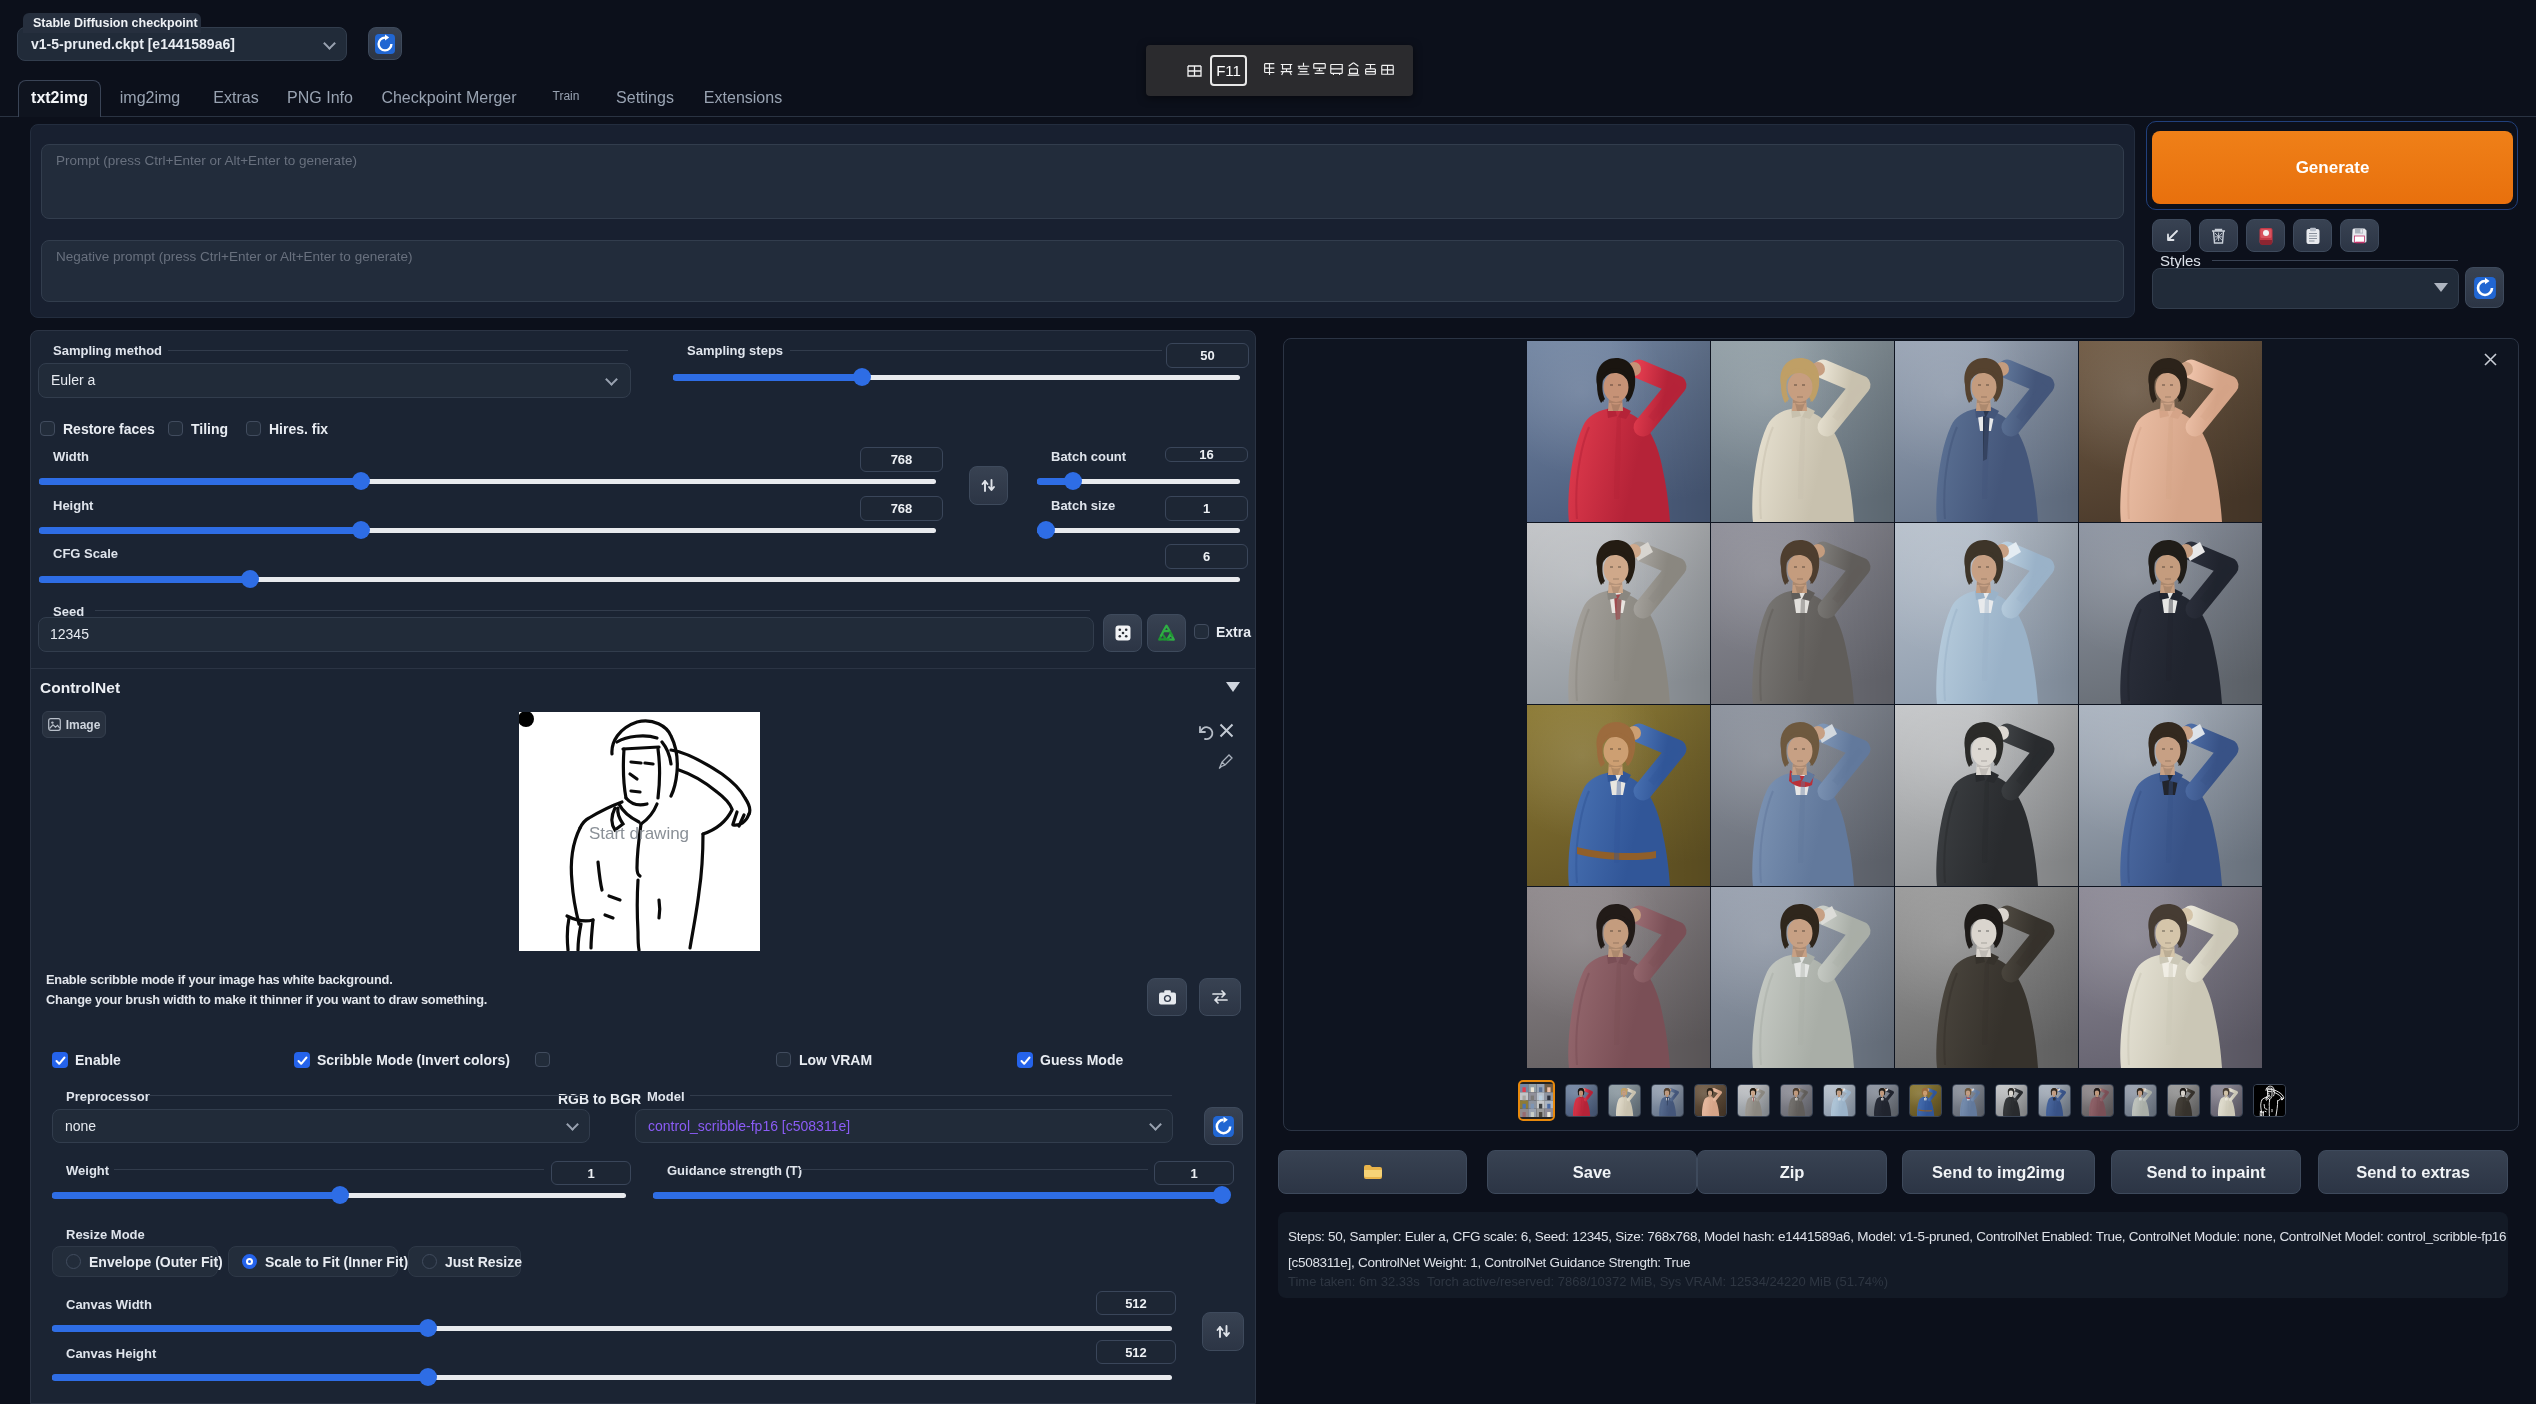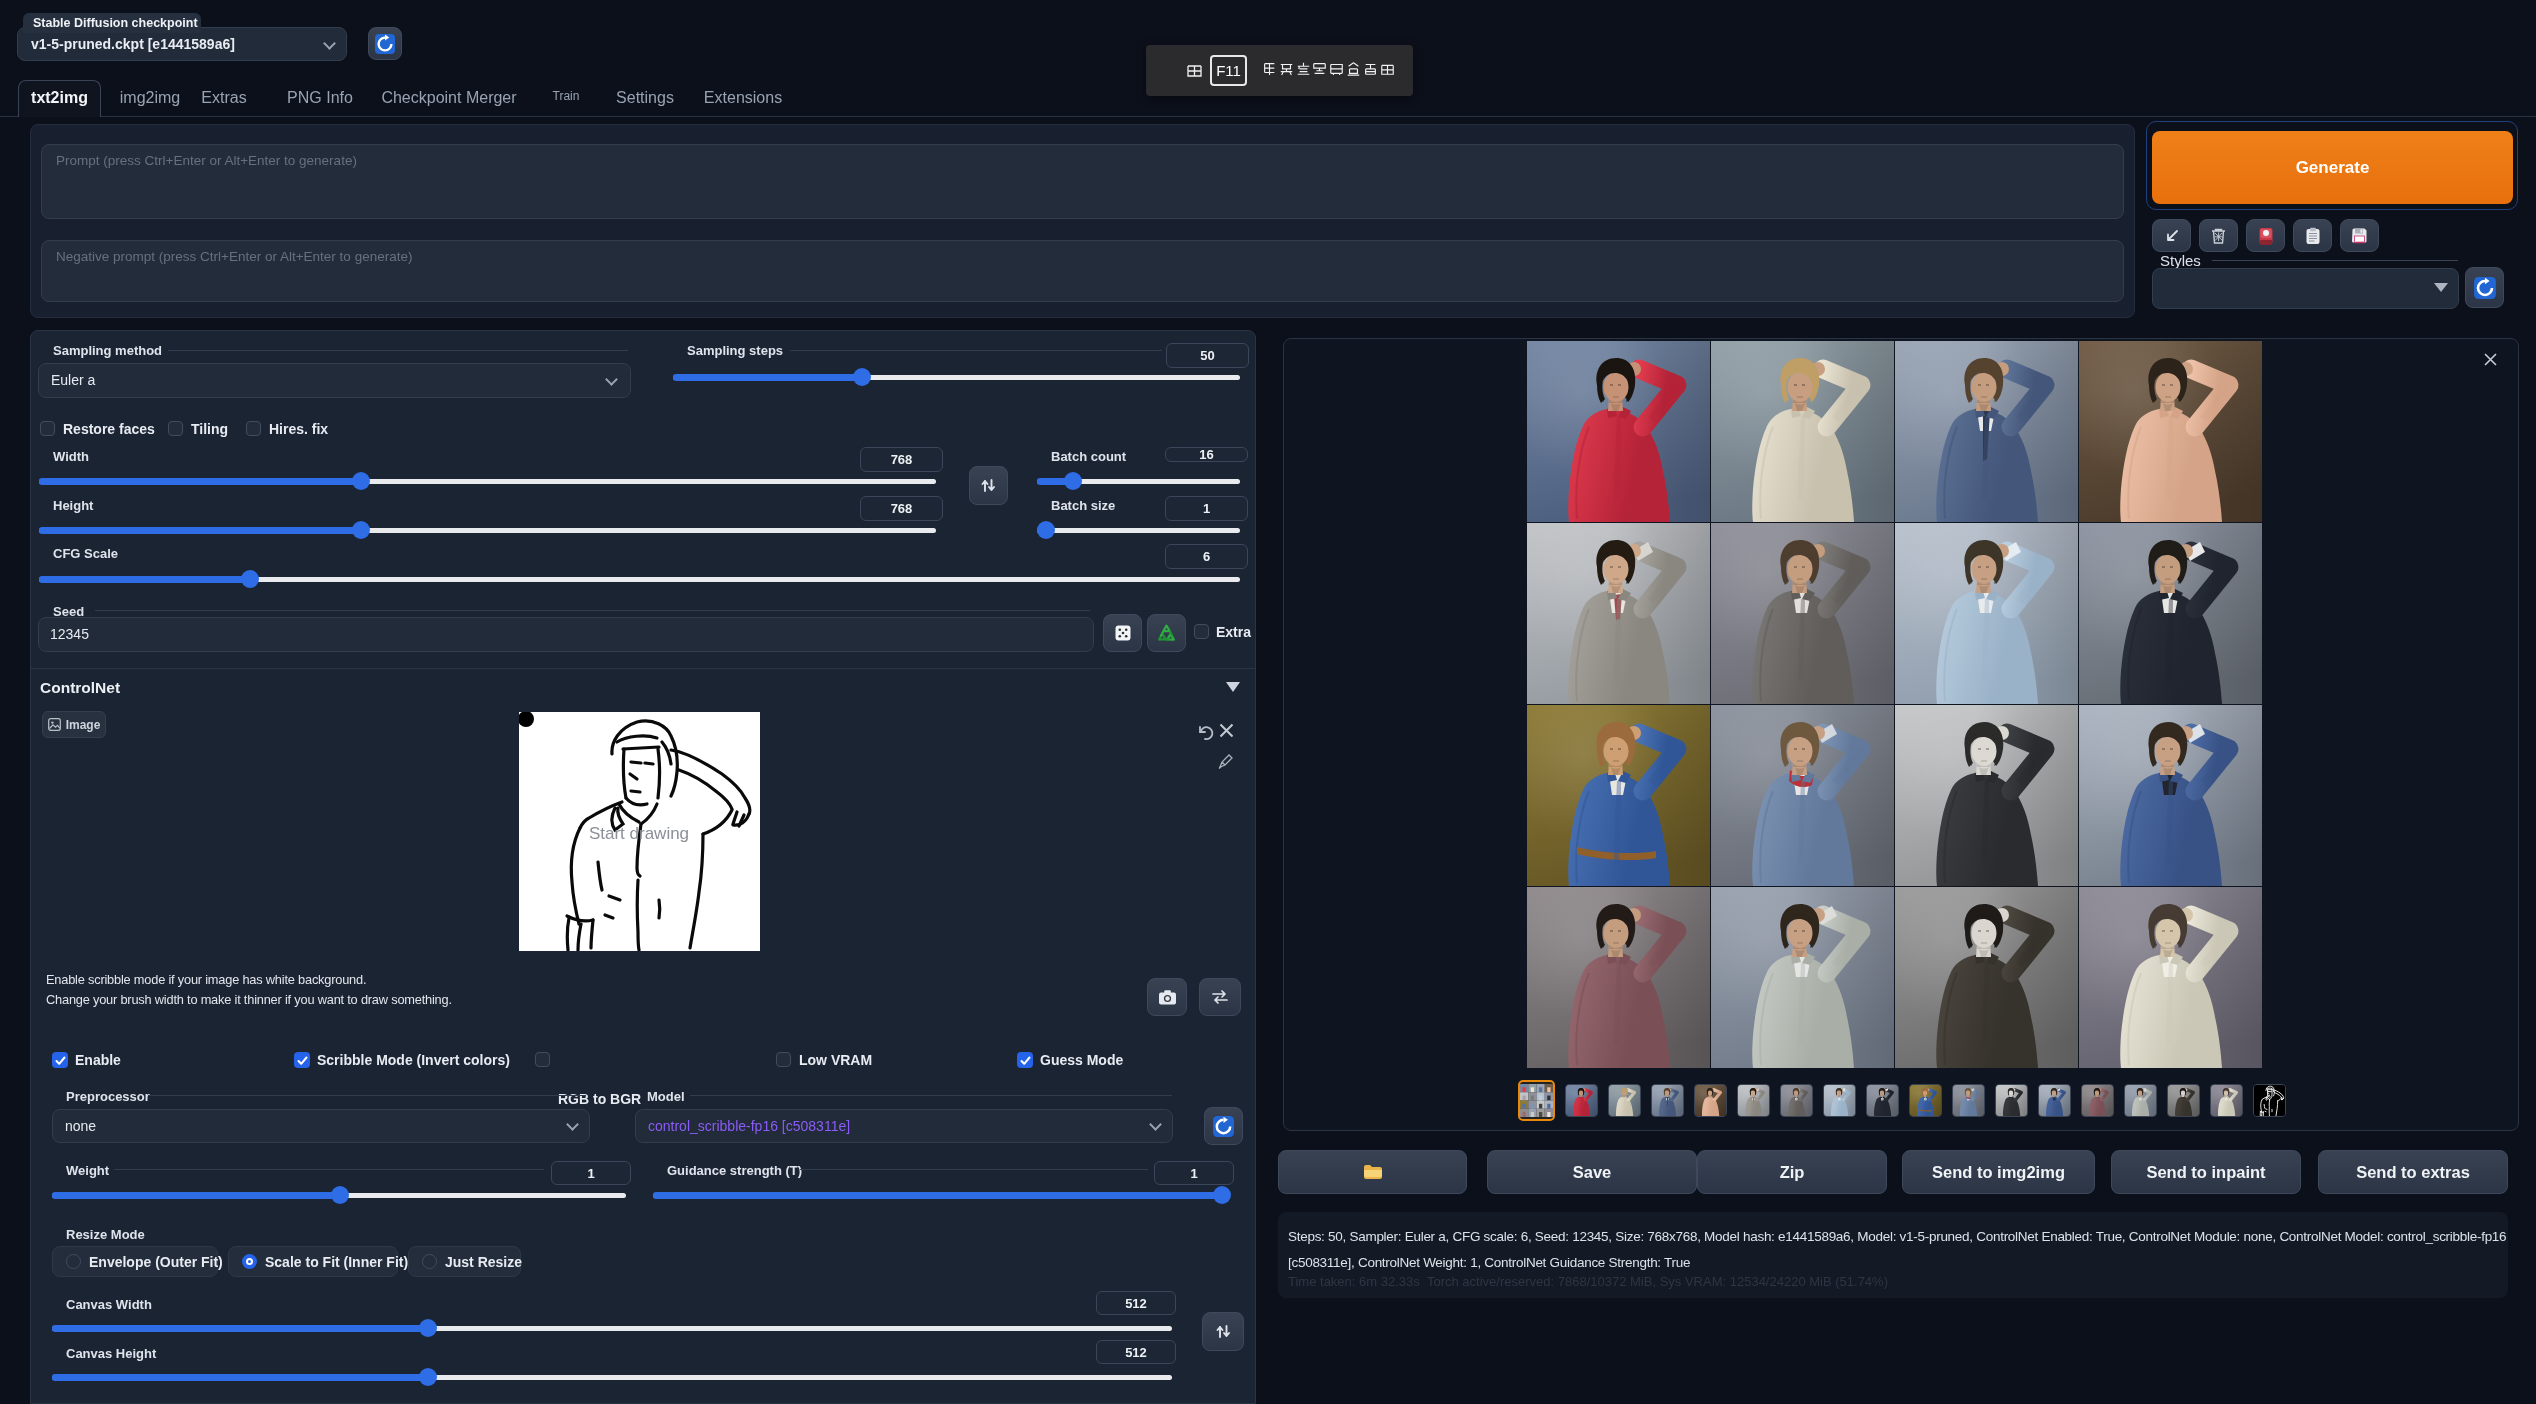--- a/index.html
+++ b/index.html
@@ -61,21 +61,21 @@
     <path d="M3 4 H14 M8.5 4 V9 M3 9 H14 M3 9 V15 M14 9 V15 M3 12 H14 M3 15 H14" stroke="#f2f2f2" stroke-width="1.3" fill="none"></path>
   </svg>
 <svg class="abs" style="left:1380px;top:61px" width="15" height="15" viewBox="0 0 17 17">
     <path d="M2 5 H15 M2 5 V15 H15 V5 M8.5 5 V15 M2 10 H15" stroke="#f2f2f2" stroke-width="1.3" fill="none"></path>
   </svg>
 
 <div class="abs" style="left:0;top:116px;width:2536px;height:1px;background:#2a3342"></div>
 <div class="abs" style="left:18px;top:80px;width:83px;height:37px;background:#0f141f;border:1px solid #3a4456;border-bottom:none;border-radius:8px 8px 0 0"></div>
 <div class="abs" style="left:18px;top:80px;width:83px;height:36px;display:flex;align-items:center;justify-content:center;font-size:16px;font-weight:bold;color:#f4f6f9">txt2img</div>
 <div class="abs" style="left:150px;top:89px;font-size:16px;color:#99a3b2;transform:translateX(-50%)">img2img</div>
-<div class="abs" style="left:224px;top:89px;font-size:16px;color:#99a3b2;transform:translateX(-50%)">Extras</div>
+<div class="abs" style="left:236px;top:89px;font-size:16px;color:#99a3b2;transform:translateX(-50%)">Extras</div>
 <div class="abs" style="left:320px;top:89px;font-size:16px;color:#99a3b2;transform:translateX(-50%)">PNG Info</div>
 <div class="abs" style="left:449px;top:89px;font-size:16px;color:#99a3b2;transform:translateX(-50%)">Checkpoint Merger</div>
 <div class="abs" style="left:566px;top:89px;font-size:12px;color:#99a3b2;transform:translateX(-50%)">Train</div>
 <div class="abs" style="left:645px;top:89px;font-size:16px;color:#99a3b2;transform:translateX(-50%)">Settings</div>
 <div class="abs" style="left:743px;top:89px;font-size:16px;color:#99a3b2;transform:translateX(-50%)">Extensions</div>
 
 <div class="abs" style="left:30px;top:124px;width:2105px;height:194px;background:#182030;border:1px solid #232d3e;border-radius:8px"></div>
 <div class="abs inp" style="left:41px;top:144px;width:2083px;height:75px;background:#222c3b"></div>
 <div class="abs" style="left:56px;top:153px;font-size:13.5px;color:#68707e">Prompt (press Ctrl+Enter or Alt+Enter to generate)</div>
 <div class="abs inp" style="left:41px;top:240px;width:2083px;height:62px;background:#222c3b"></div>
@@ -258,21 +258,21 @@
     <path d="M4 3 V8 H9" stroke="#b6bdc7" stroke-width="1.8" fill="none" stroke-linecap="round"></path>
     <path d="M4.5 8 A6 6 0 1 1 9 15" stroke="#b6bdc7" stroke-width="1.8" fill="none" stroke-linecap="round"></path>
   </svg>
 <svg class="abs" style="left:1218px;top:722px" width="17" height="17" viewBox="0 0 17 17">
     <path d="M2.5 2.5 L14.5 14.5 M14.5 2.5 L2.5 14.5" stroke="#c3cad4" stroke-width="2"></path>
   </svg>
 <svg class="abs" style="left:1218px;top:753px" width="16" height="16" viewBox="0 0 16 16">
     <path d="M2 14 L4 9 L11 2 L14 5 L7 12 Z M4 9 L7 12" stroke="#aab2bd" stroke-width="1.3" fill="none"></path>
     <path d="M1 15.5 L3 14" stroke="#aab2bd" stroke-width="1.3"></path>
   </svg>
-<div class="abs" style="left:46px;top:970px;font-size:12.8px;font-weight:normal;color:#e2e6ec;line-height:20px;letter-spacing:-0.2px">Enable scribble mode if your image has white background.<br>Change your brush width to make it thinner if you want to draw something.</div>
+<div class="abs" style="left:46px;top:970px;font-size:12.8px;font-weight:bold;color:#e2e6ec;line-height:20px;letter-spacing:-0.2px">Enable scribble mode if your image has white background.<br>Change your brush width to make it thinner if you want to draw something.</div>
 <div class="abs btn" style="left:1147px;top:978px;width:40px;height:38px">
     <svg width="19" height="17" viewBox="0 0 19 17">
       <rect x="1" y="3.5" width="17" height="12" rx="2" fill="#e6e9ee"></rect>
       <rect x="6.3" y="1.2" width="6.5" height="3.5" rx="1" fill="#e6e9ee"></rect>
       <circle cx="9.5" cy="9.5" r="3.6" fill="#30394a"></circle>
       <circle cx="9.5" cy="9.5" r="2.2" fill="#e6e9ee"></circle>
     </svg>
   </div>
 <div class="abs btn" style="left:1199px;top:978px;width:42px;height:38px">
     <svg width="18" height="16" viewBox="0 0 18 16">

